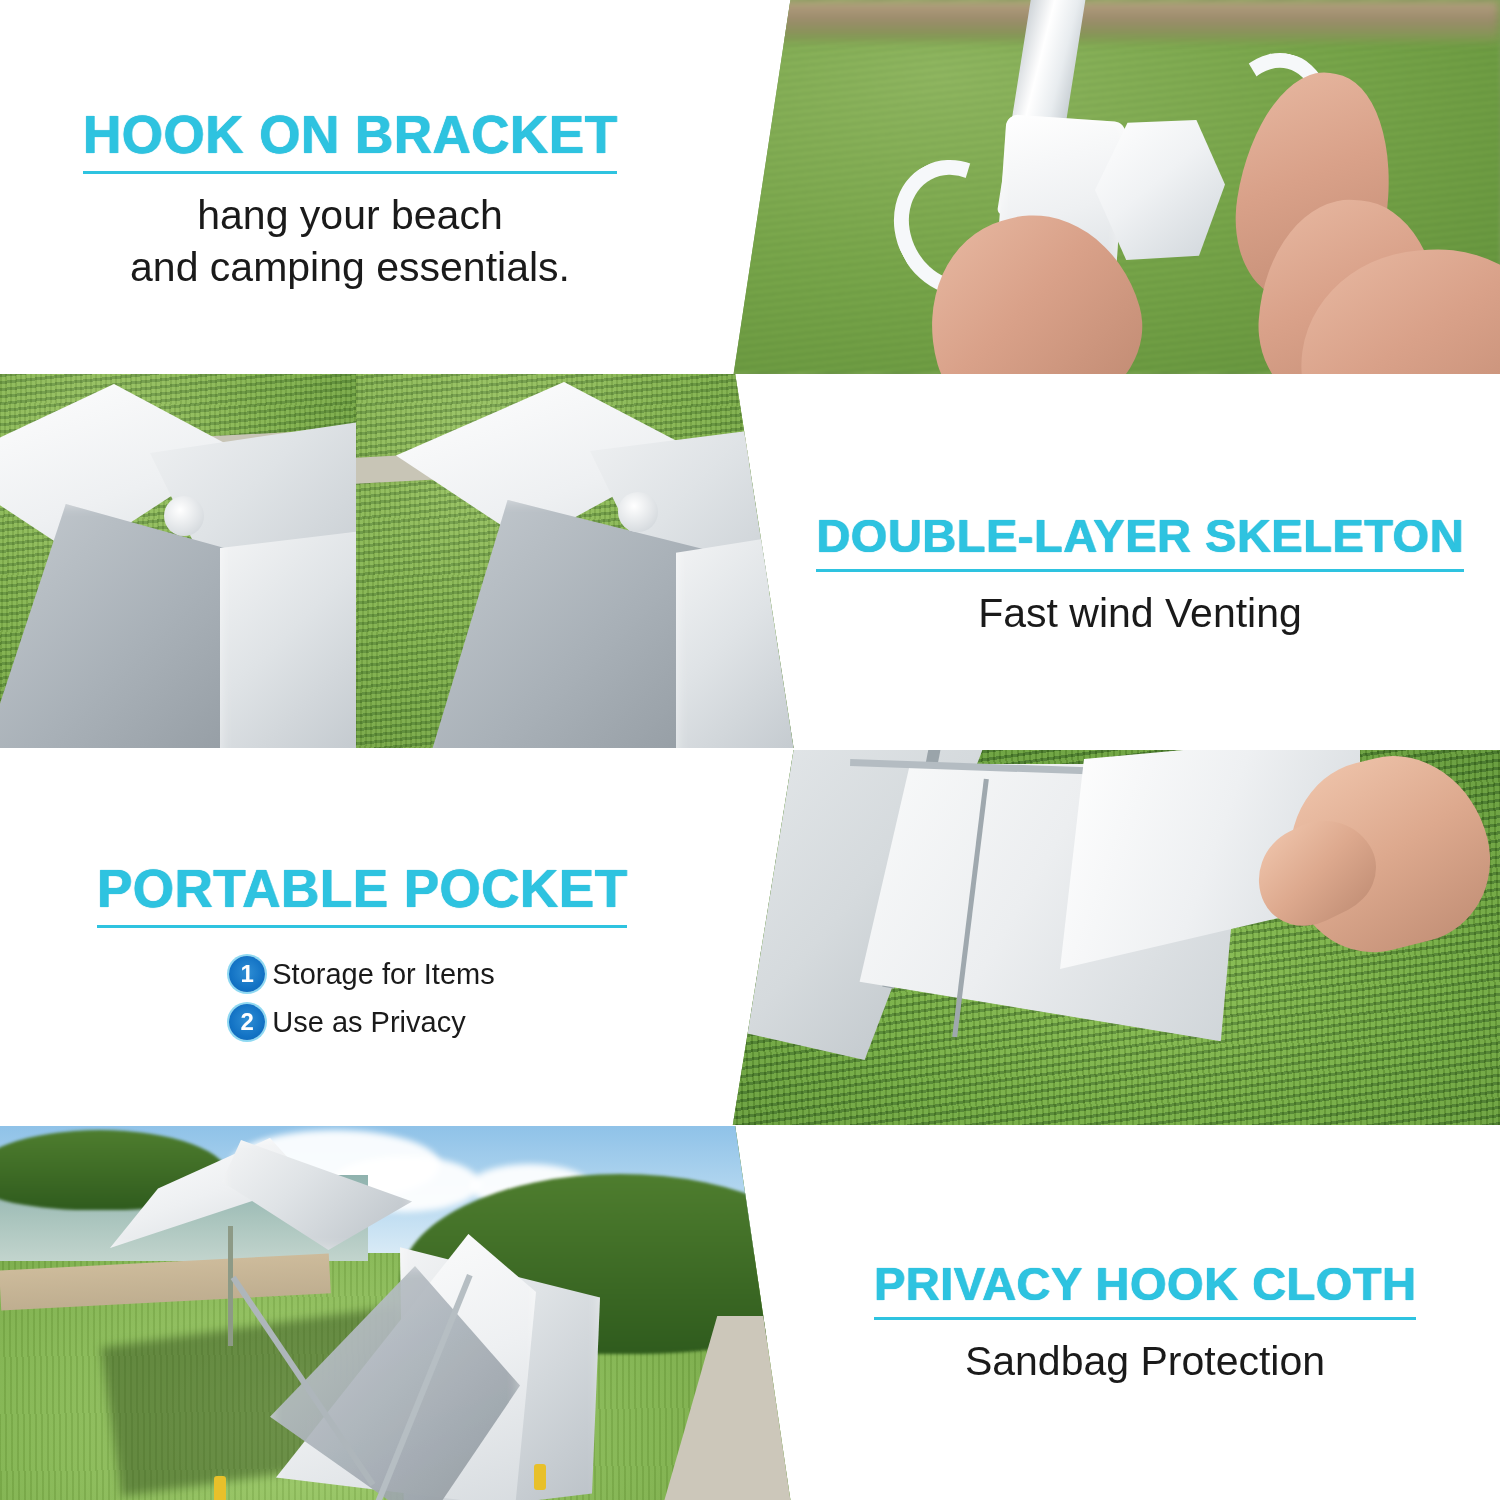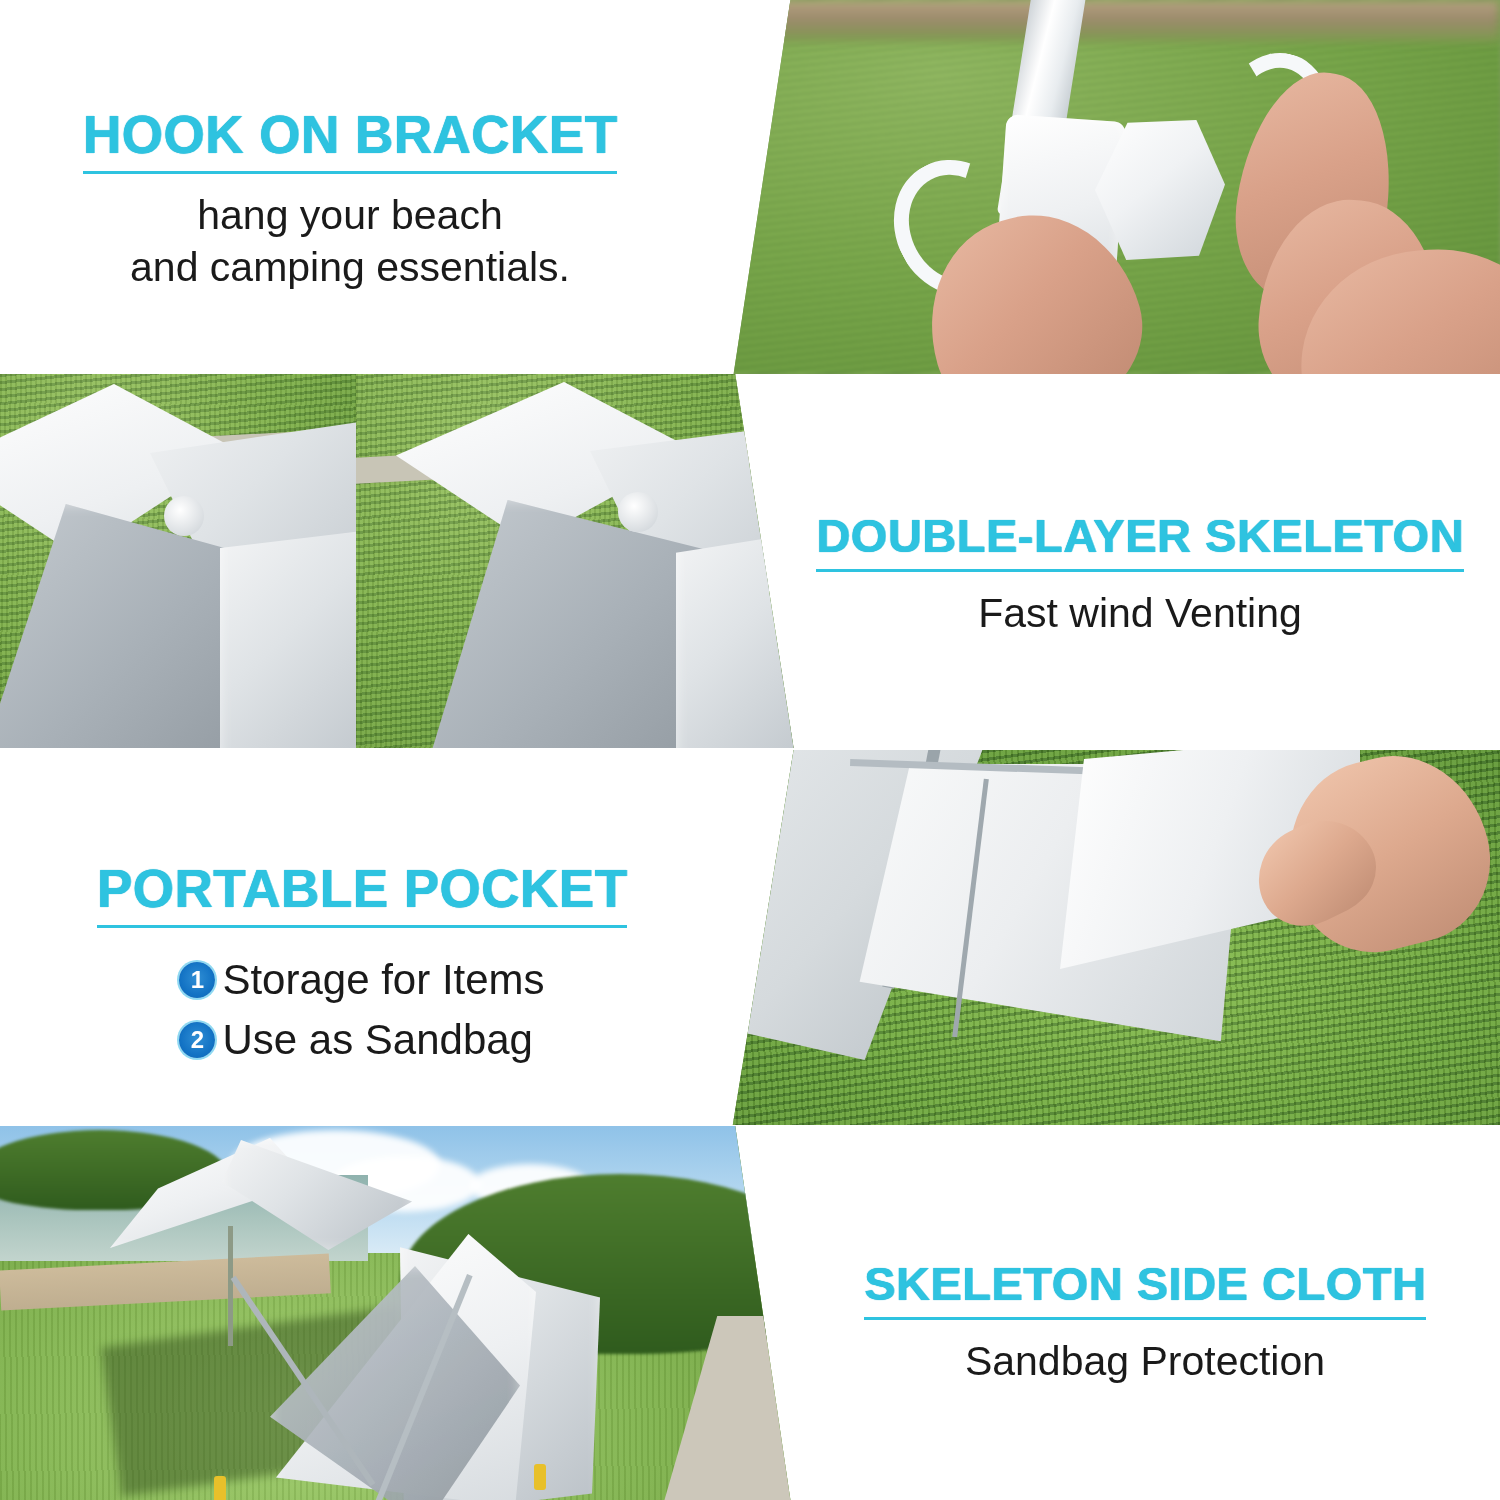--- a/index.html
+++ b/index.html
@@ -67,21 +67,21 @@
   .numlist{margin-top:28px;display:flex;flex-direction:column;gap:12px;}
   .numrow{display:flex;align-items:center;gap:7px;}
   .numbadge{
      width:36px;height:36px;flex:0 0 36px;border-radius:50%;
      background:radial-gradient(circle at 50% 45%, #2f8ed4 0%, #1272c4 62%, #0c66b4 100%);
      box-shadow:0 0 0 2px #8fd9f2;
      color:#ffffff;font-size:24px;font-weight:bold;
      display:flex;align-items:center;justify-content:center;
      font-family:"Liberation Sans",sans-serif;line-height:1;
   }
-  .numtext{font-size:42px;color:#1a1a1a;font-family:"Liberation Sans",sans-serif;white-space:nowrap;}
+  .numtext{font-size:29px;color:#1a1a1a;font-family:"Liberation Sans",sans-serif;white-space:nowrap;}
 
   
   .grass{position:absolute;inset:0;
     background:
       repeating-linear-gradient(91deg, rgba(0,0,0,0.07) 0 2px, rgba(255,255,255,0.05) 2px 5px),
       repeating-linear-gradient(-6deg, rgba(40,85,25,0.30) 0 3px, rgba(150,200,90,0.22) 3px 7px),
       radial-gradient(ellipse at 30% 20%, #9dc468 0%, #7eae4a 45%, #5d9133 100%);
   }
   .grass.dark{background:
       repeating-linear-gradient(88deg, rgba(0,0,0,0.10) 0 2px, rgba(255,255,255,0.06) 2px 6px),
@@ -202,21 +202,21 @@
 
     <div class="textblock tb3">
       <div class="headline">PORTABLE POCKET</div>
       <div class="numlist">
         <div class="numrow">
           <span class="numbadge">1</span>
           <span class="numtext">Storage for Items</span>
         </div>
         <div class="numrow">
           <span class="numbadge">2</span>
-          <span class="numtext">Use as Sandbag</span>
+          <span class="numtext">Use as Privacy</span>
         </div>
       </div>
     </div>
 
     <div class="photo p3">
       <div class="pimg">
         <div class="grass dark"></div>
 
         <div class="fabric" style="left:-40px;top:-20px;width:330px;height:330px;clip-path:polygon(0% 0%,100% 0%,62% 100%,0% 86%);
                     background:linear-gradient(130deg,#e9ecee 0%,#d5dadd 55%,#b9c0c5 100%);"></div>
@@ -261,18 +261,18 @@
         <div class="panel l" style="left:276px;top:108px;width:260px;height:290px;clip-path:polygon(74% 0%,100% 20%,92% 94%,0% 84%);"></div>
         <div class="panel d" style="left:270px;top:140px;width:250px;height:260px;clip-path:polygon(58% 0%,100% 46%,62% 100%,0% 58%);opacity:.92;"></div>
         <div class="seam" style="left:300px;top:130px;width:6px;height:250px;transform:rotate(-34deg);background:#aeb6bb;"></div>
         <div class="seam" style="left:420px;top:140px;width:6px;height:250px;transform:rotate(22deg);background:#b6bec3;"></div>
         <div class="peg" style="left:214px;top:350px;"></div>
         <div class="peg" style="left:534px;top:338px;"></div>
       </div>
     </div>
 
     <div class="textblock tb4">
-      <div class="headline sm">SKELETON SIDE CLOTH</div>
+      <div class="headline sm">PRIVACY HOOK CLOTH</div>
       <div class="sub">Sandbag Protection</div>
     </div>
   </div>
 
 </div>
 
 </body></html>

